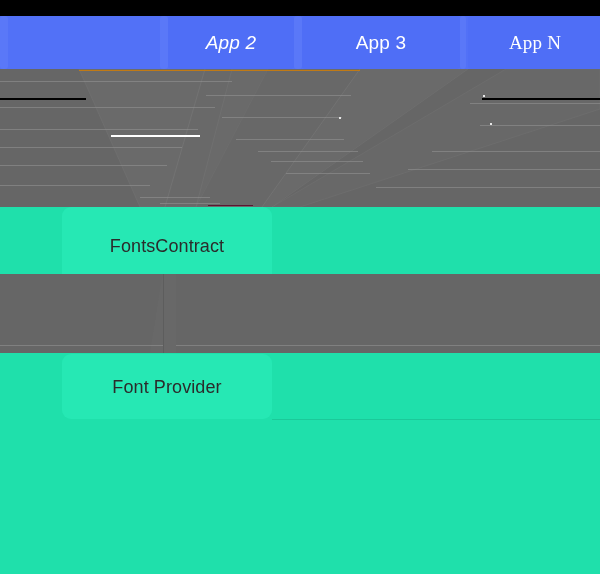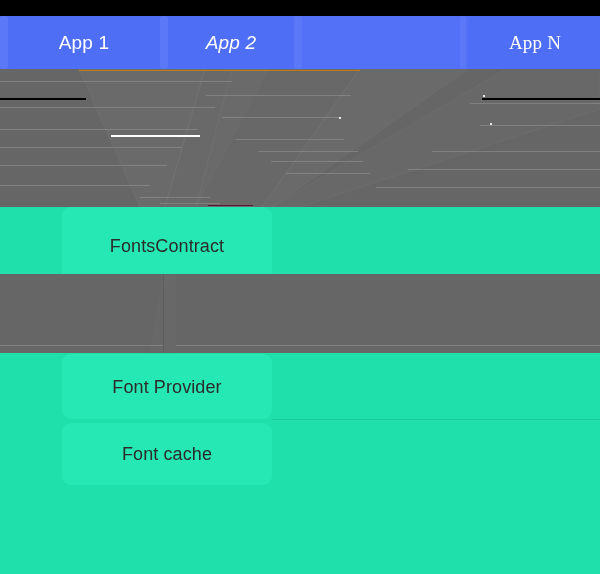--- a/index.html
+++ b/index.html
@@ -133,25 +133,25 @@
 <div id="stage">
 
   <div class="topbar"></div>
 
   <div class="appband">
     <div class="app-gap" style="left:0px;width:8px;"></div>
     <div class="app-gap" style="left:160px;width:8px;"></div>
     <div class="app-gap" style="left:294px;width:8px;"></div>
     <div class="app-gap" style="left:460px;width:6px;"></div>
 
-    <div class="app-box" style="left:8px;width:152px;">
-      <span>App 1</span>
-    </div>
     <div class="app-box" style="left:168px;width:126px;font-style:italic;">
       <span>App 2</span>
+    </div>
+    <div class="app-box" style="left:302px;width:158px;">
+      <span>App 3</span>
     </div>
     <div class="app-box" style="left:468px;width:134px;font-family:Liberation Serif, serif;">
       <span>App N</span>
     </div>
   </div>
 
   <div class="grayband band-a">
     <svg class="funnel" viewBox="0 0 600 138" preserveAspectRatio="none">
       <path d="M79 0 L140 138 L165 138 L205 0 Z" fill="#777" stroke="#8a8a8a" stroke-width="0.8" opacity="0.5"></path>
       <path d="M205 0 L165 138 L196 138 L268 0 Z" fill="#737373" stroke="#8a8a8a" stroke-width="0.8" opacity="0.5"></path>
@@ -205,19 +205,16 @@
     <div class="scan" style="left:176px; top:71px; width:424px;"></div>
   </div>
 
   <div class="greenband g2"></div>
   <div class="node n2">
     <span>Font Provider</span>
   </div>
   <div class="seam" style="left:272px; top:419px; width:328px; height:1px;"></div>
 
   <div class="greenband g3"></div>
-  <div class="node n3">
-    <span>Font cache</span>
-  </div>
 
   <div class="greenband g4"></div>
 
 </div>
 
 </body></html>

